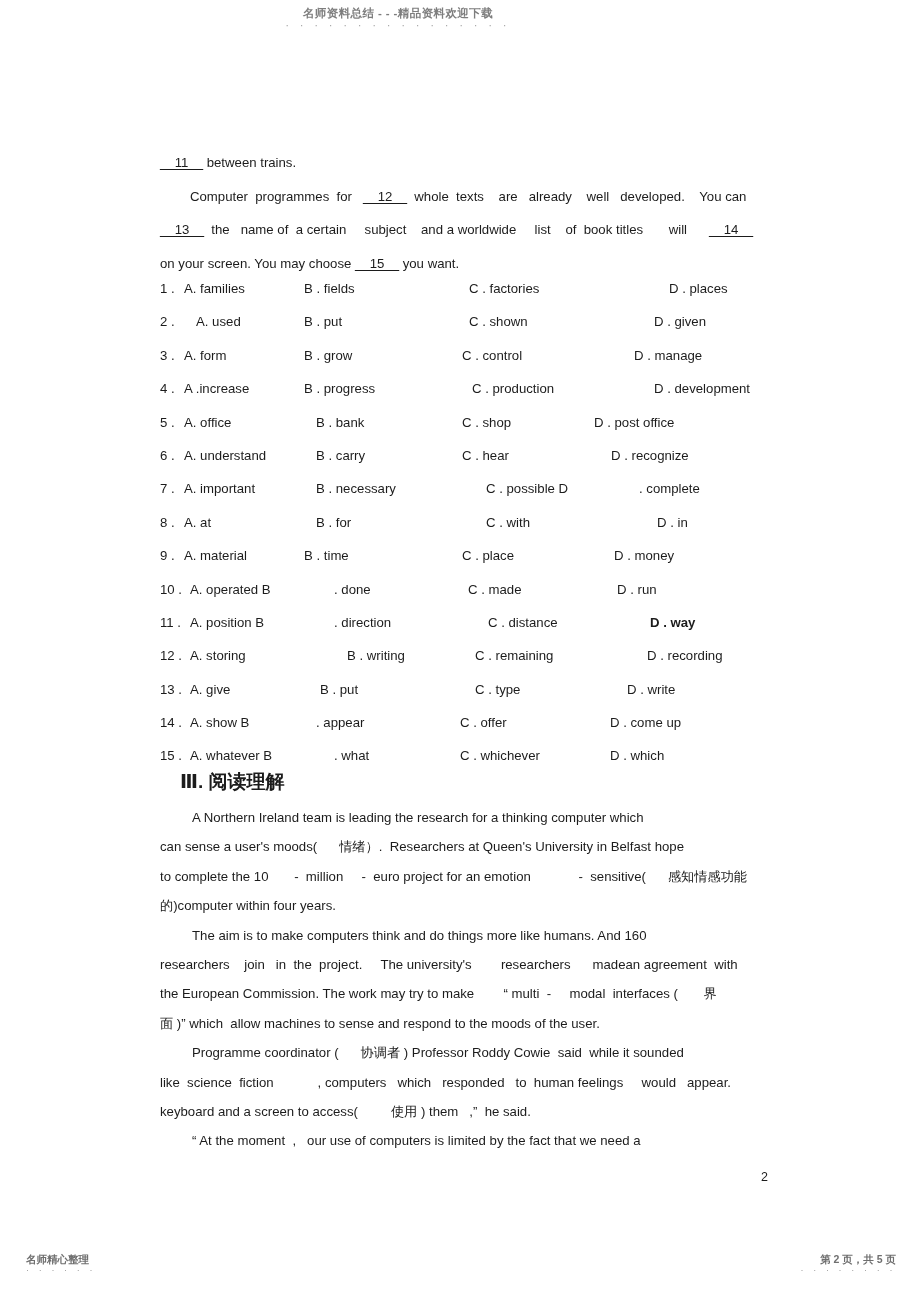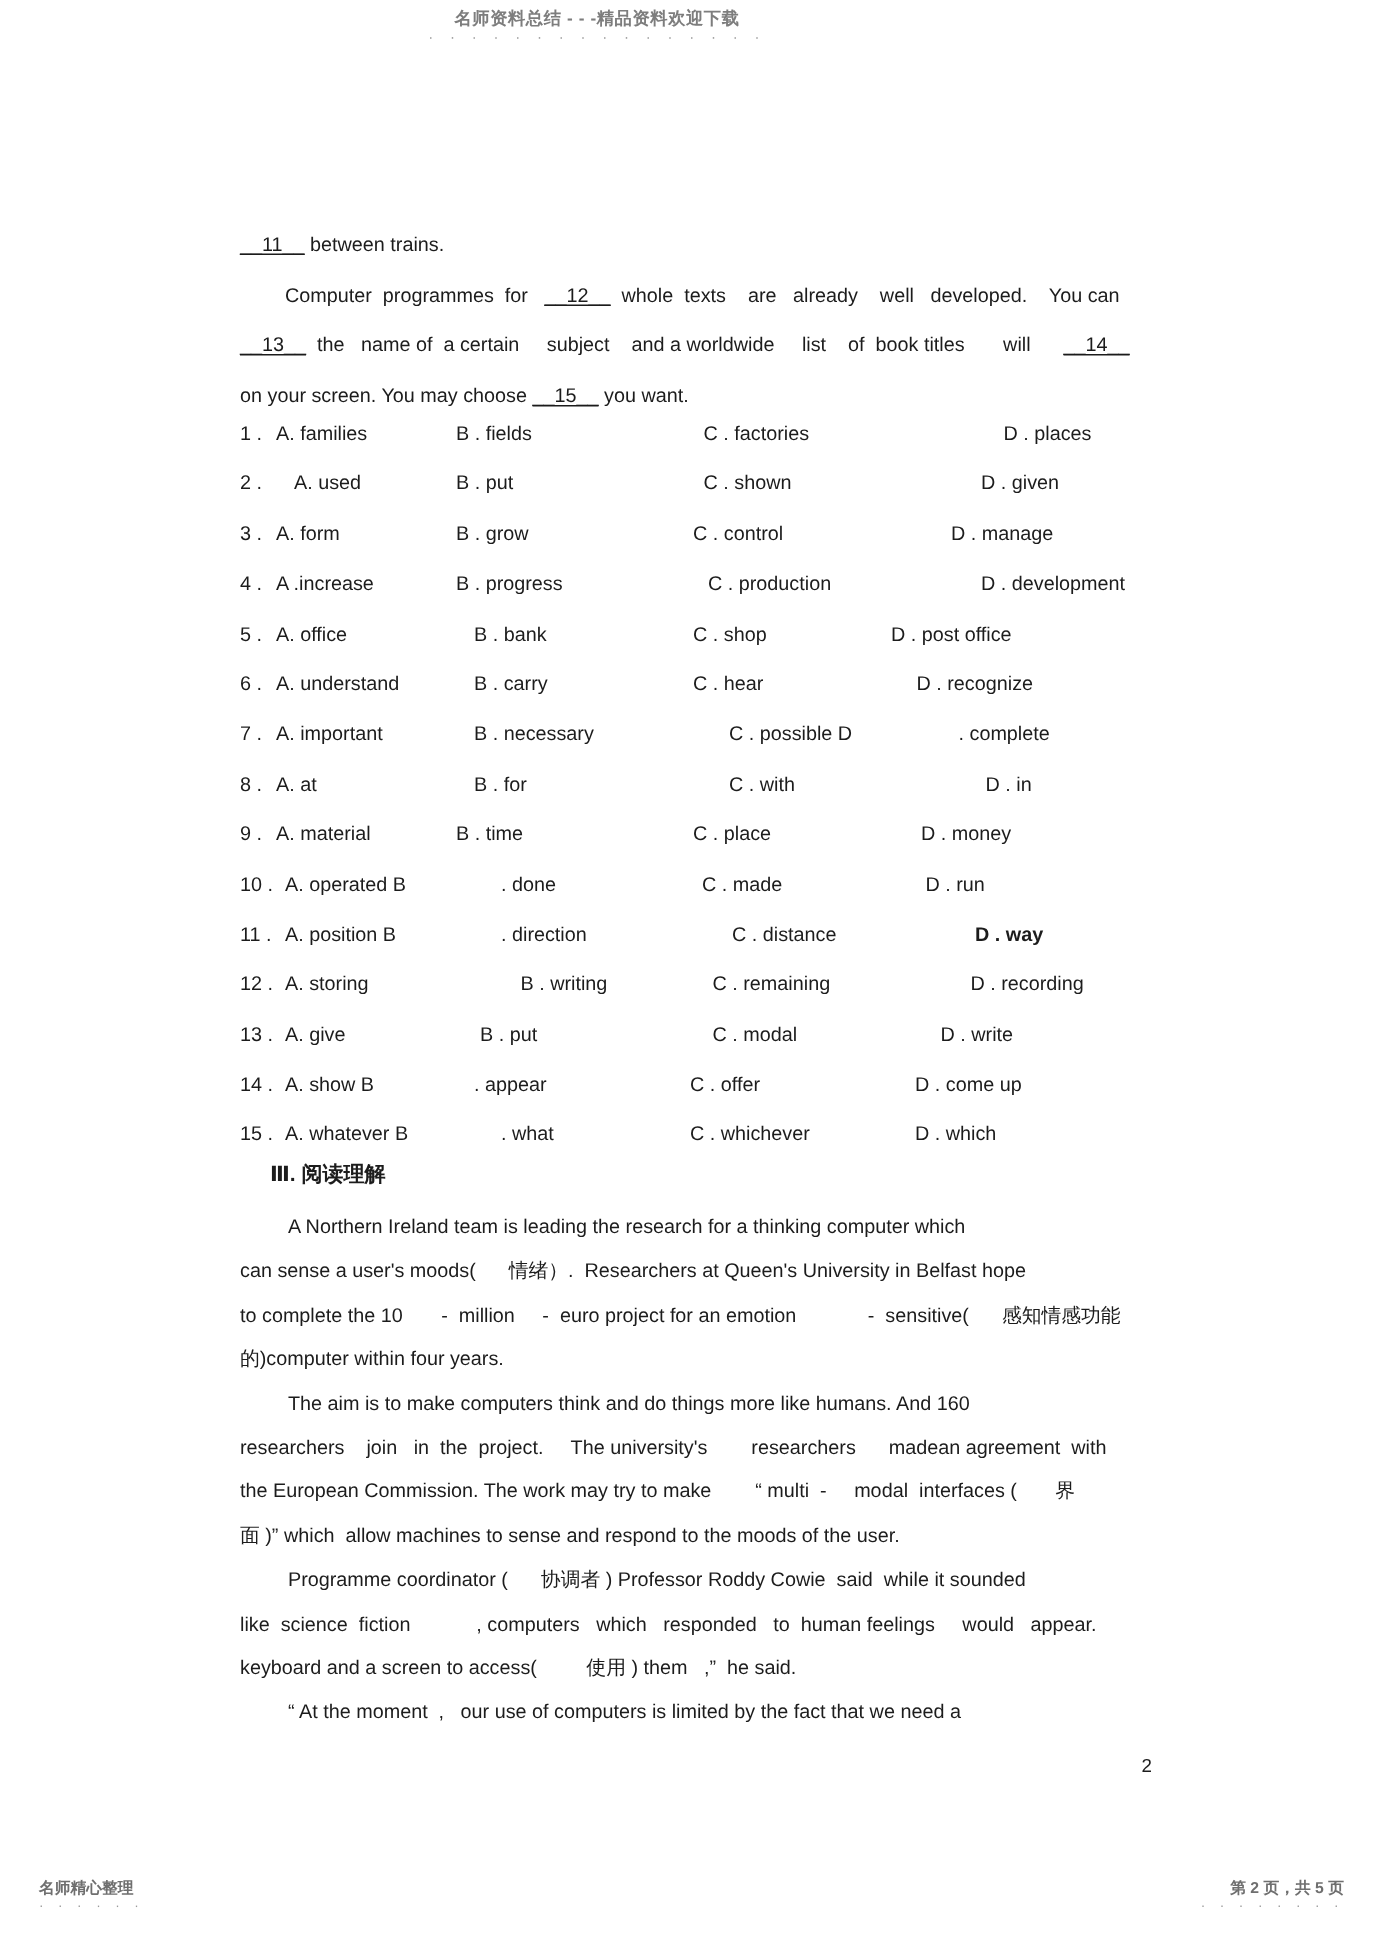--- a/index.html
+++ b/index.html
@@ -80,21 +80,21 @@
     color: #1c1c1c;
     white-space: pre;
   }
   .opt-row span { position: absolute; top: 0; }
 
   
   .section-head {
     position: absolute;
     left: 180px;
     top: 771px;
-    font-size: 14px;
+    font-size: 19px;
     font-weight: bold;
     line-height: 22px;
     color: #1c1c1c;
     white-space: pre;
   }
 
   
   .passage {
     position: absolute;
     left: 160px;
@@ -178,21 +178,21 @@
       <div class="opt-row"><span style="left: 0px;">3 . </span><span style="left: 24px;">A. form</span><span style="left: 144px;">B . grow</span><span style="left: 302px;">C . control</span><span style="left: 474px;">D . manage</span></div>
       <div class="opt-row"><span style="left: 0px;">4 . </span><span style="left: 24px;">A .increase</span><span style="left: 144px;">B . progress</span><span style="left: 312px;">C . production</span><span style="left: 494px;">D . development</span></div>
       <div class="opt-row"><span style="left: 0px;">5 . </span><span style="left: 24px;">A. office</span><span style="left: 156px;">B . bank</span><span style="left: 302px;">C . shop</span><span style="left: 434px;">D . post office</span></div>
       <div class="opt-row"><span style="left: 0px;">6 . </span><span style="left: 24px;">A. understand</span><span style="left: 156px;">B . carry</span><span style="left: 302px;">C . hear</span><span style="left: 451px;">D . recognize</span></div>
       <div class="opt-row"><span style="left: 0px;">7 . </span><span style="left: 24px;">A. important</span><span style="left: 156px;">B . necessary</span><span style="left: 326px;">C . possible D</span><span style="left: 479px;">. complete</span></div>
       <div class="opt-row"><span style="left: 0px;">8 . </span><span style="left: 24px;">A. at</span><span style="left: 156px;">B . for</span><span style="left: 326px;">C . with</span><span style="left: 497px;">D . in</span></div>
       <div class="opt-row"><span style="left: 0px;">9 . </span><span style="left: 24px;">A. material</span><span style="left: 144px;">B . time</span><span style="left: 302px;">C . place</span><span style="left: 454px;">D . money</span></div>
       <div class="opt-row"><span style="left: 0px;">10 . </span><span style="left: 30px;">A. operated B</span><span style="left: 174px;">. done</span><span style="left: 308px;">C . made</span><span style="left: 457px;">D . run</span></div>
       <div class="opt-row"><span style="left: 0px;">11 . </span><span style="left: 30px;">A. position B</span><span style="left: 174px;">. direction</span><span style="left: 328px;">C . distance</span><span style="left: 490px; font-weight: bold;">D . way</span></div>
       <div class="opt-row"><span style="left: 0px;">12 . </span><span style="left: 30px;">A. storing</span><span style="left: 155px; margin-left: 32px;">B . writing</span><span style="left: 315px;">C . remaining</span><span style="left: 487px;">D . recording</span></div>
-      <div class="opt-row"><span style="left: 0px;">13 . </span><span style="left: 30px;">A. give</span><span style="left: 160px;">B . put</span><span style="left: 315px;">C . modal</span><span style="left: 467px;">D . write</span></div>
+      <div class="opt-row"><span style="left: 0px;">13 . </span><span style="left: 30px;">A. give</span><span style="left: 160px;">B . put</span><span style="left: 315px;">C . type</span><span style="left: 467px;">D . write</span></div>
       <div class="opt-row"><span style="left: 0px;">14 . </span><span style="left: 30px;">A. show B</span><span style="left: 156px;">. appear</span><span style="left: 300px;">C . offer</span><span style="left: 450px;">D . come up</span></div>
       <div class="opt-row"><span style="left: 0px;">15 . </span><span style="left: 30px;">A. whatever B</span><span style="left: 174px;">. what</span><span style="left: 300px;">C . whichever</span><span style="left: 450px;">D . which</span></div>
     </div>
 
   <div class="section-head">Ⅲ. 阅读理解</div>
 
   <div class="passage">
     <div class="p-line indent">A Northern Ireland team is leading the research for a thinking computer which</div>
     <div class="p-line">can sense a user's moods(      情绪）.  Researchers at Queen's University in Belfast hope</div>
     <div class="p-line">to complete the 10       -  million     -  euro project for an emotion             -  sensitive(      感知情感功能</div>

